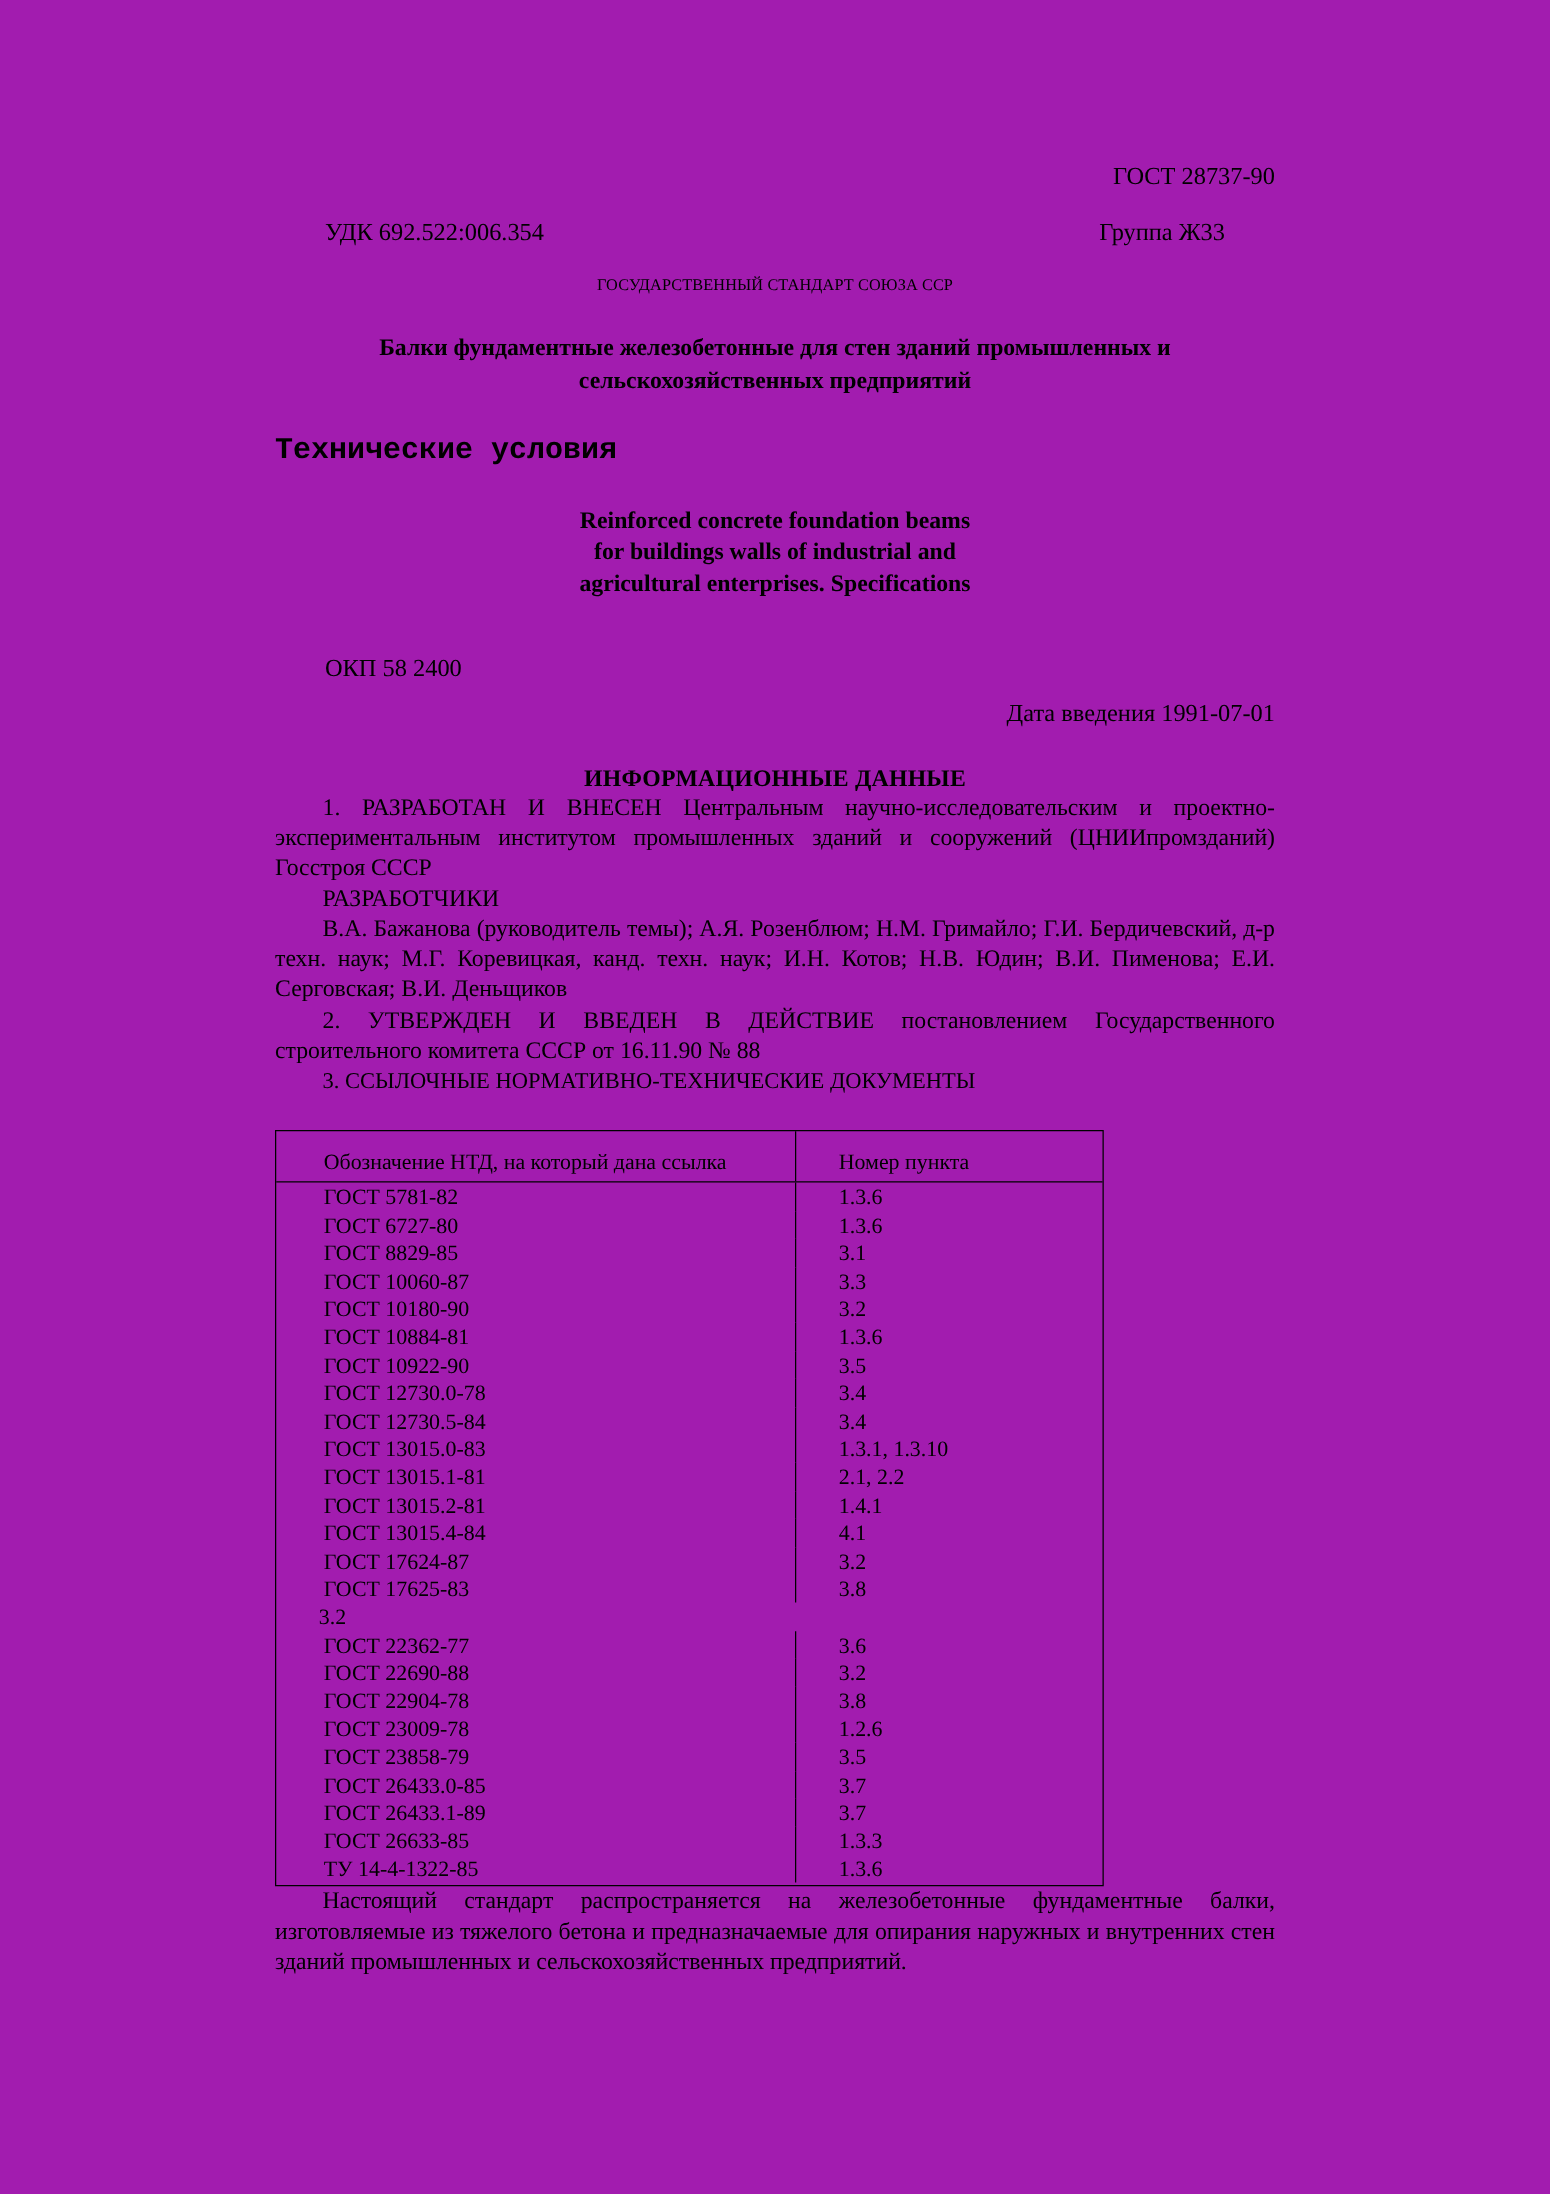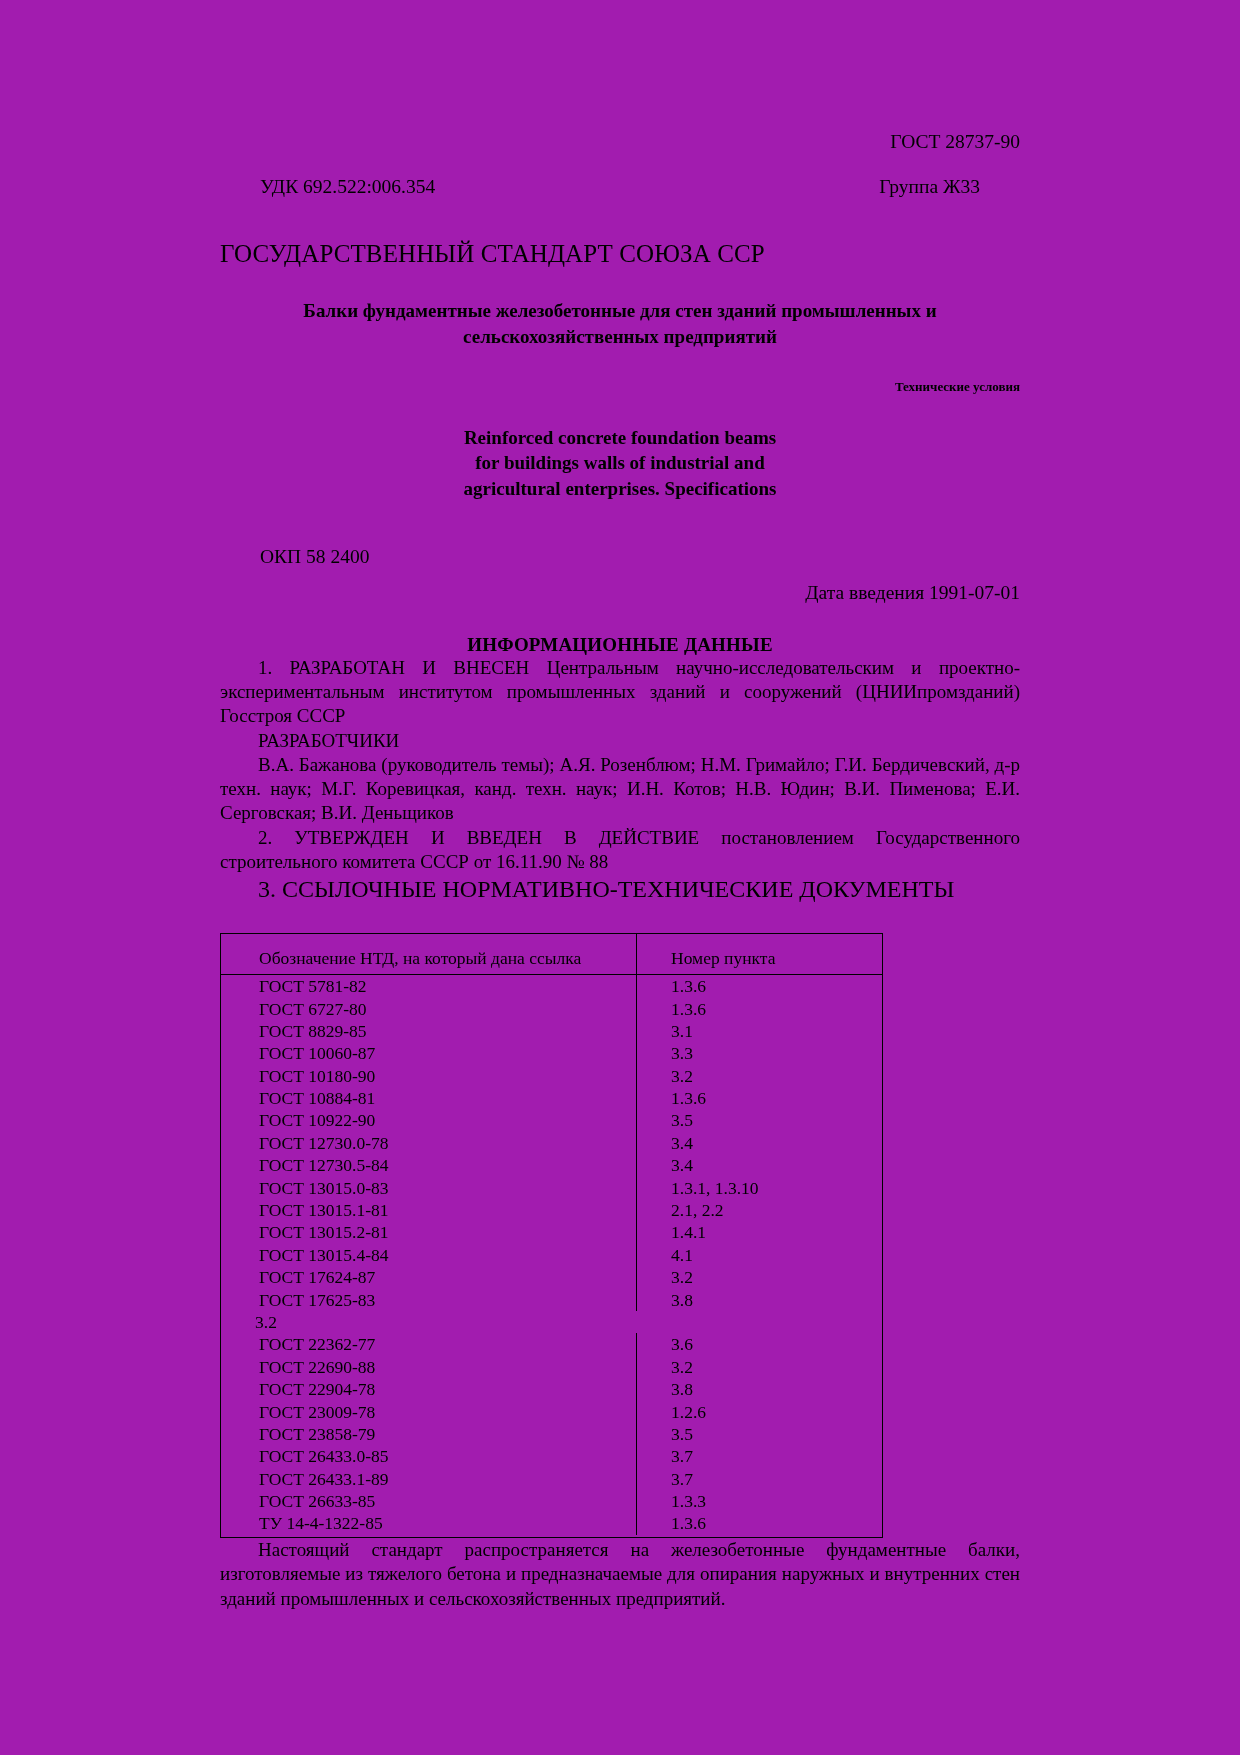--- a/index.html
+++ b/index.html
@@ -36,37 +36,39 @@
     display: flex;
     justify-content: space-between;
     align-items: baseline;
     font-size: 19.5px;
     margin-top: 22px;
     padding: 0 40px;
   }
 
   
   .std-name {
-    font-size: 25px;
-    margin-top: 42px;
+    text-align: center;
+    font-size: 13px;
+    margin-top: 22px;
     letter-spacing: 0.1px;
   }
   .title-ru {
     text-align: center;
     font-weight: bold;
     font-size: 19px;
     line-height: 1.35;
     margin-top: 30px;
     padding: 0 55px;
   }
   .subtitle-ru {
-    text-align: right;
+    text-align: left;
     font-weight: bold;
-    font-size: 13px;
+    font-size: 24px;
     margin-top: 29px;
+    font-family: Liberation Mono, monospace;
   }
   .title-en {
     text-align: center;
     font-weight: bold;
     font-size: 19px;
     line-height: 1.35;
     margin-top: 30px;
   }
 
   .okp-row {
@@ -97,21 +99,21 @@
     text-align: justify;
     text-justify: inter-word;
   }
   .mt-1 { margin-top: 28px; }
   .mt-2 { margin-top: 26px; }
   .mt-3 { margin-top: 30px; }
   .indent { text-indent: 38px; }
   .no-just { text-align: left; }
 
   .sec-heading {
-    font-size: 24px;
+    font-size: 18px;
     line-height: 1.28;
     margin: 0;
     text-indent: 38px;
   }
 
   
   .ref-table-wrap {
     margin-top: 28px;
     padding-left: 0px;
   }

